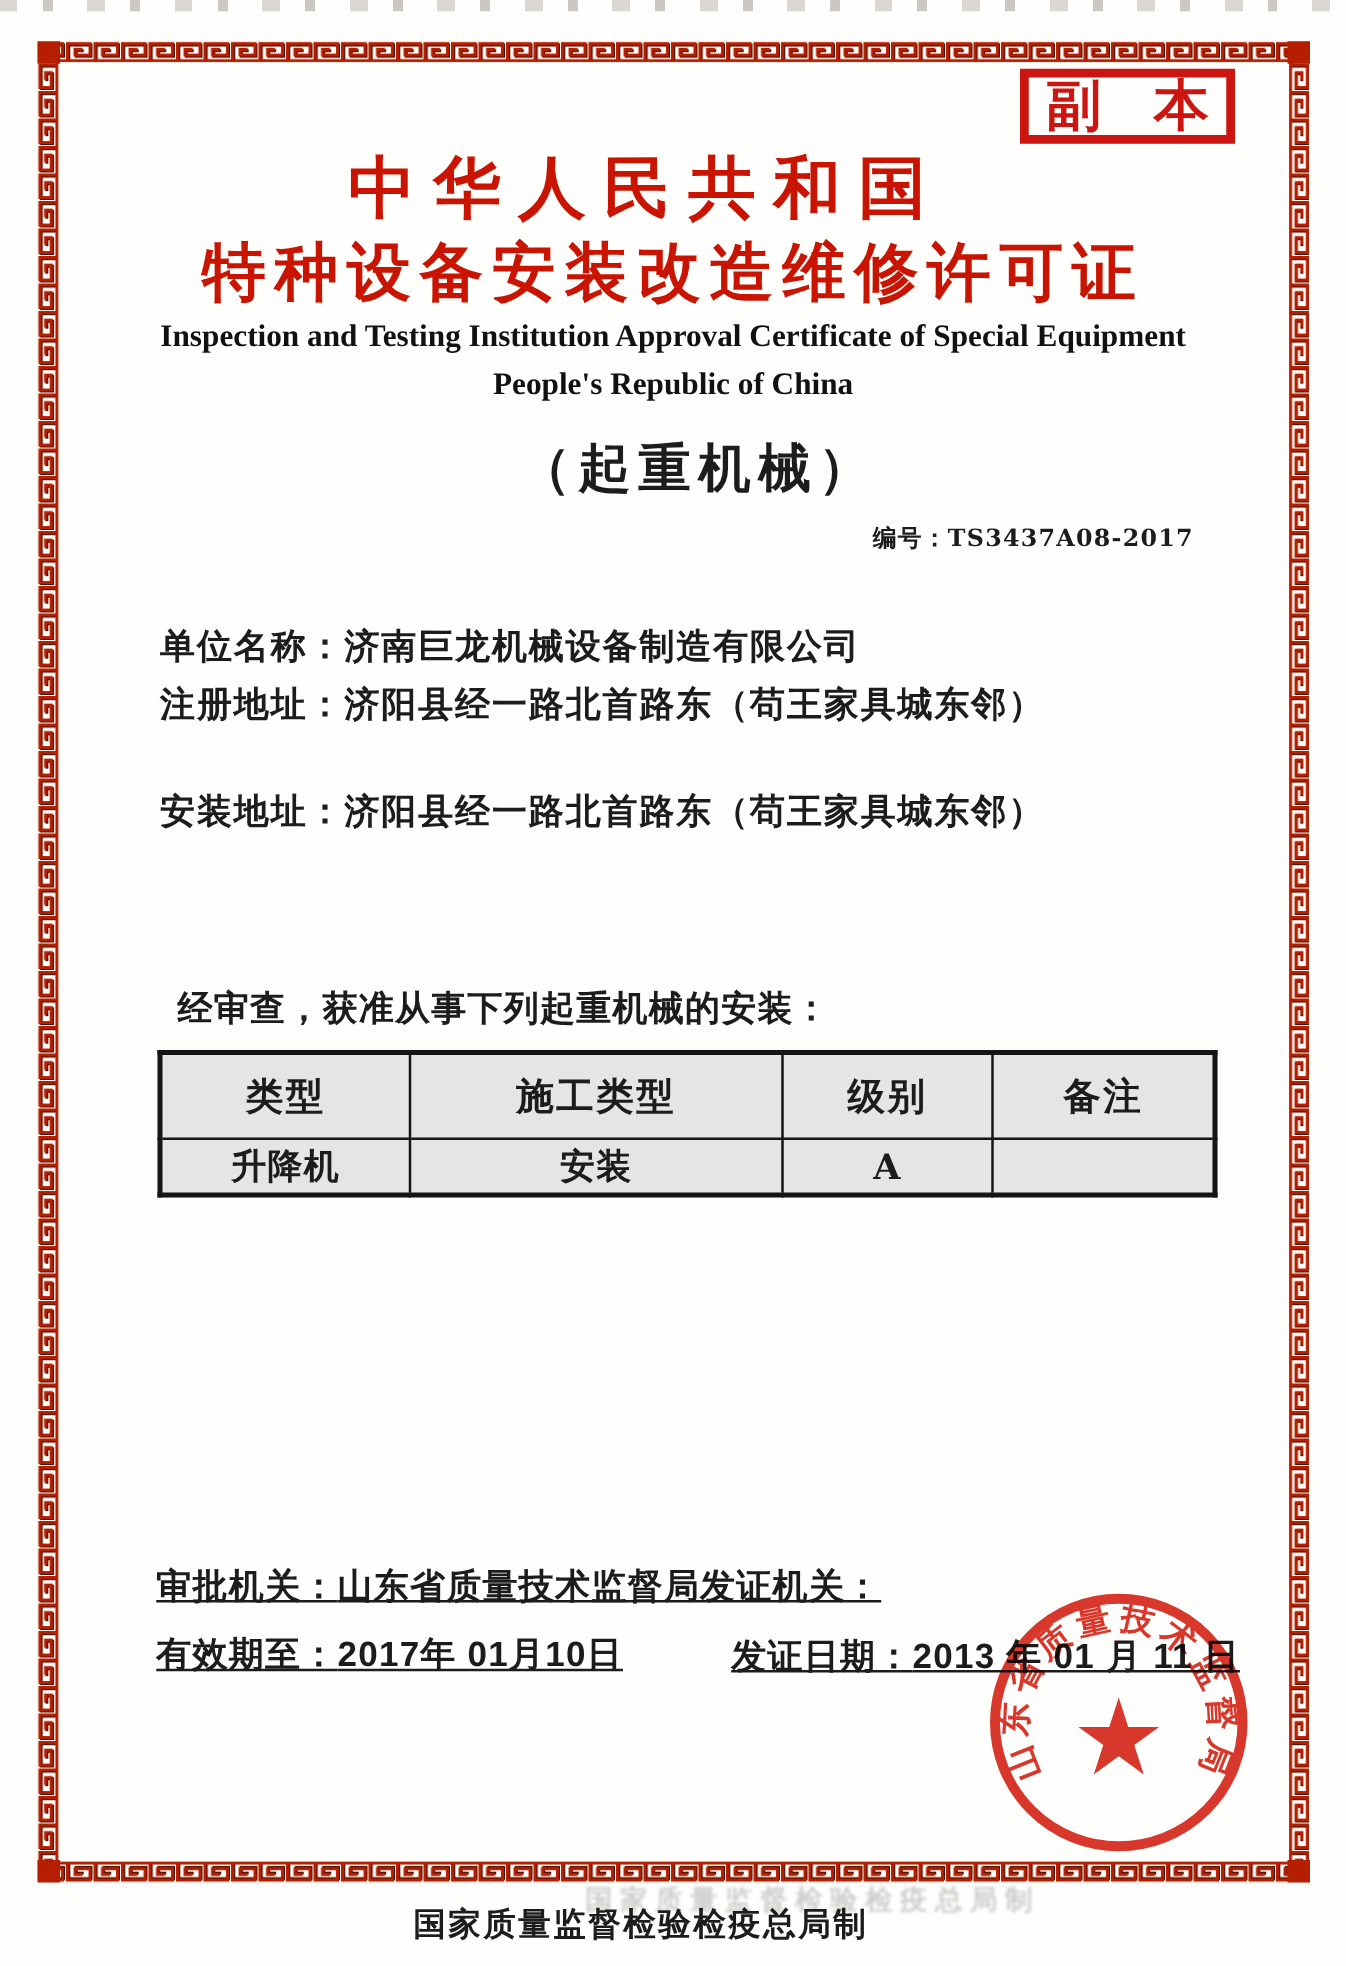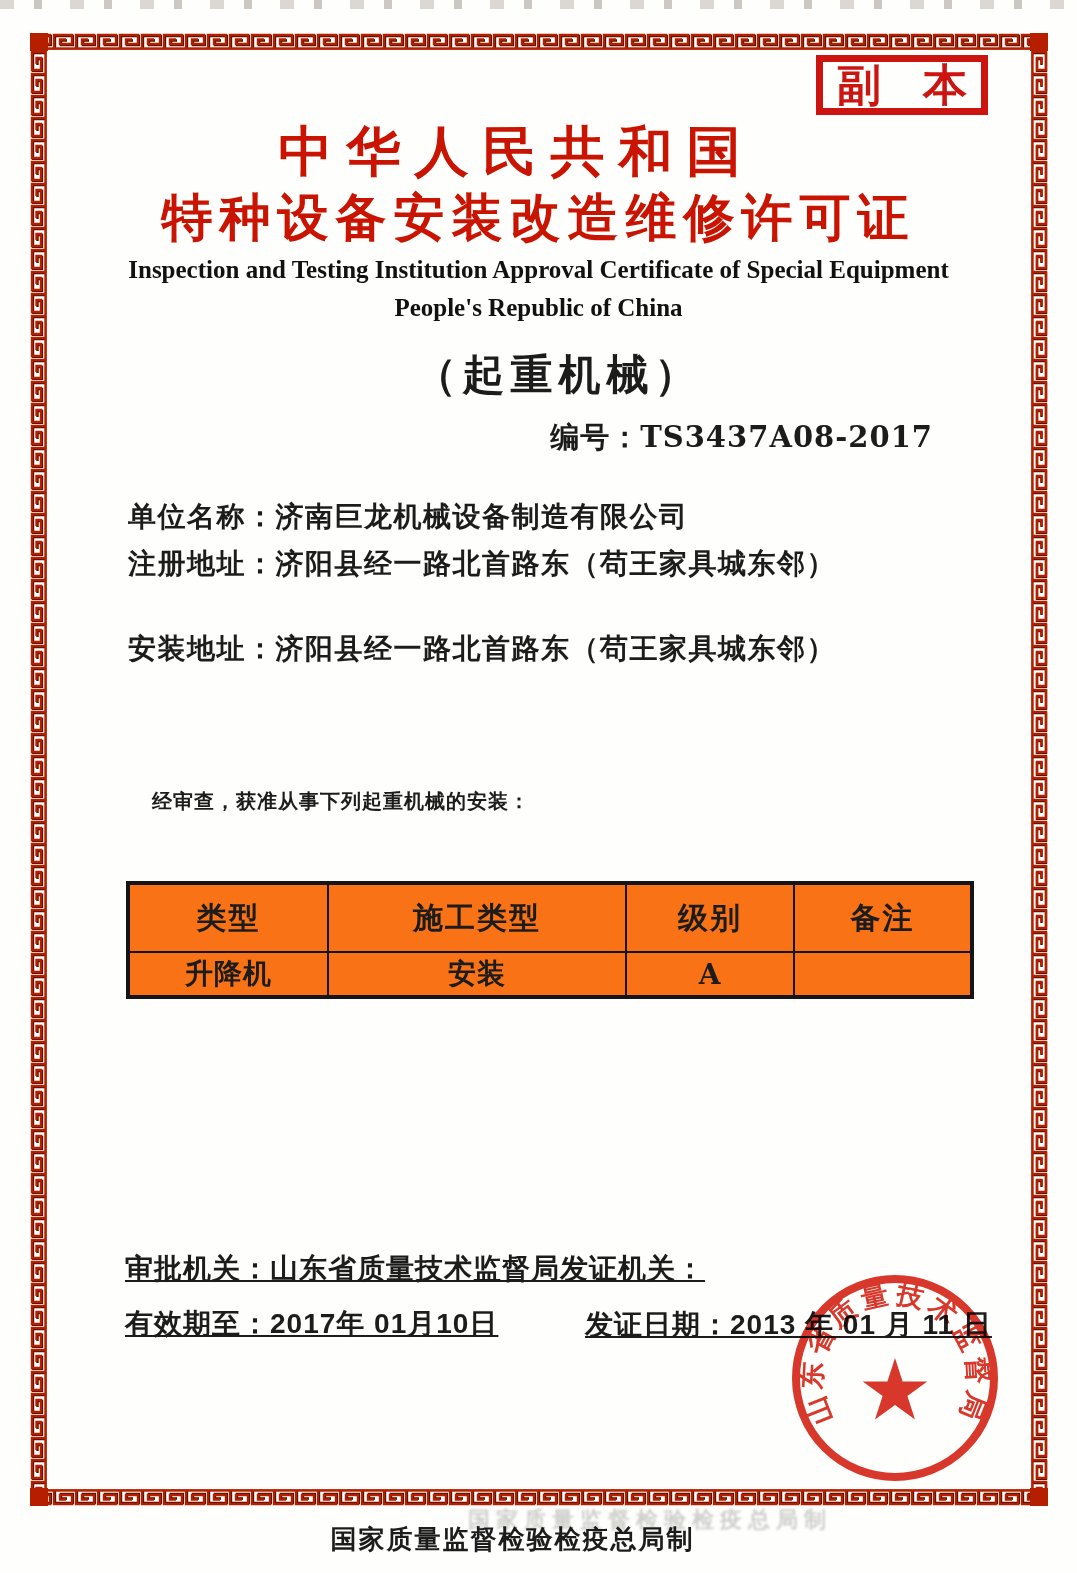--- a/index.html
+++ b/index.html
@@ -24,31 +24,31 @@
   .dup-stamp span{font-size:44px;font-weight:bold;color:#cc1510;line-height:1;}
   
   .t-center{position:absolute;left:0;width:1077px;text-align:center;line-height:1.1;}
   .title-zh1{top:122px;font-size:54px;font-weight:900;color:#c81400;letter-spacing:14px;transform:translateX(-22px);}
   .title-zh2{top:190px;font-size:51px;font-weight:900;color:#c81400;letter-spacing:7px;}
   .sub-en{font-family:"Liberation Serif",serif;font-weight:bold;font-size:25px;color:#111;}
   .sub-en1{top:256px;}
   .sub-en2{top:294px;font-family:Liberation Serif, serif;}
   .category{top:352px;font-size:42px;font-weight:bold;letter-spacing:6px;transform:translateX(20px);}
   .serial{
-    position:absolute;top:418px;right:144px;font-size:29px;font-weight:bold;letter-spacing:1px;
+    position:absolute;top:418px;right:122px;font-size:19px;font-weight:bold;letter-spacing:1px;
   }
   .serial .num{font-family:"DejaVu Serif",serif;font-weight:bold;}
   
   .info-line{position:absolute;left:128px;font-size:28px;font-weight:bold;letter-spacing:1.5px;white-space:nowrap;}
   .il1{top:498px;} .il2{top:545px;} .il3{top:630px;}
-  .statement{position:absolute;left:152px;top:788px;font-size:20px;font-weight:bold;letter-spacing:1px;}
+  .statement{position:absolute;left:142px;top:788px;font-size:28px;font-weight:bold;letter-spacing:1px;}
   
   .lic-table{
     position:absolute;left:126px;top:840px;width:844px;border-collapse:collapse;
-    table-layout:fixed;background:#f97316;margin-top:41px;
+    table-layout:fixed;background:#e5e5e5;
   }
   .lic-table th,.lic-table td{
     border:2px solid #151515;text-align:center;vertical-align:middle;
     font-weight:bold;padding:0;
   }
   .lic-table{border:4px solid #151515;}
   .lic-table th{height:66px;font-size:30px;letter-spacing:2px;}
   .lic-table td{height:42px;font-size:28px;letter-spacing:1px;}
   .cw1{width:200px;}.cw2{width:298px;}.cw3{width:168px;}.cw4{width:178px;}
   .grade{font-family:"DejaVu Serif",serif;font-size:26px;}

